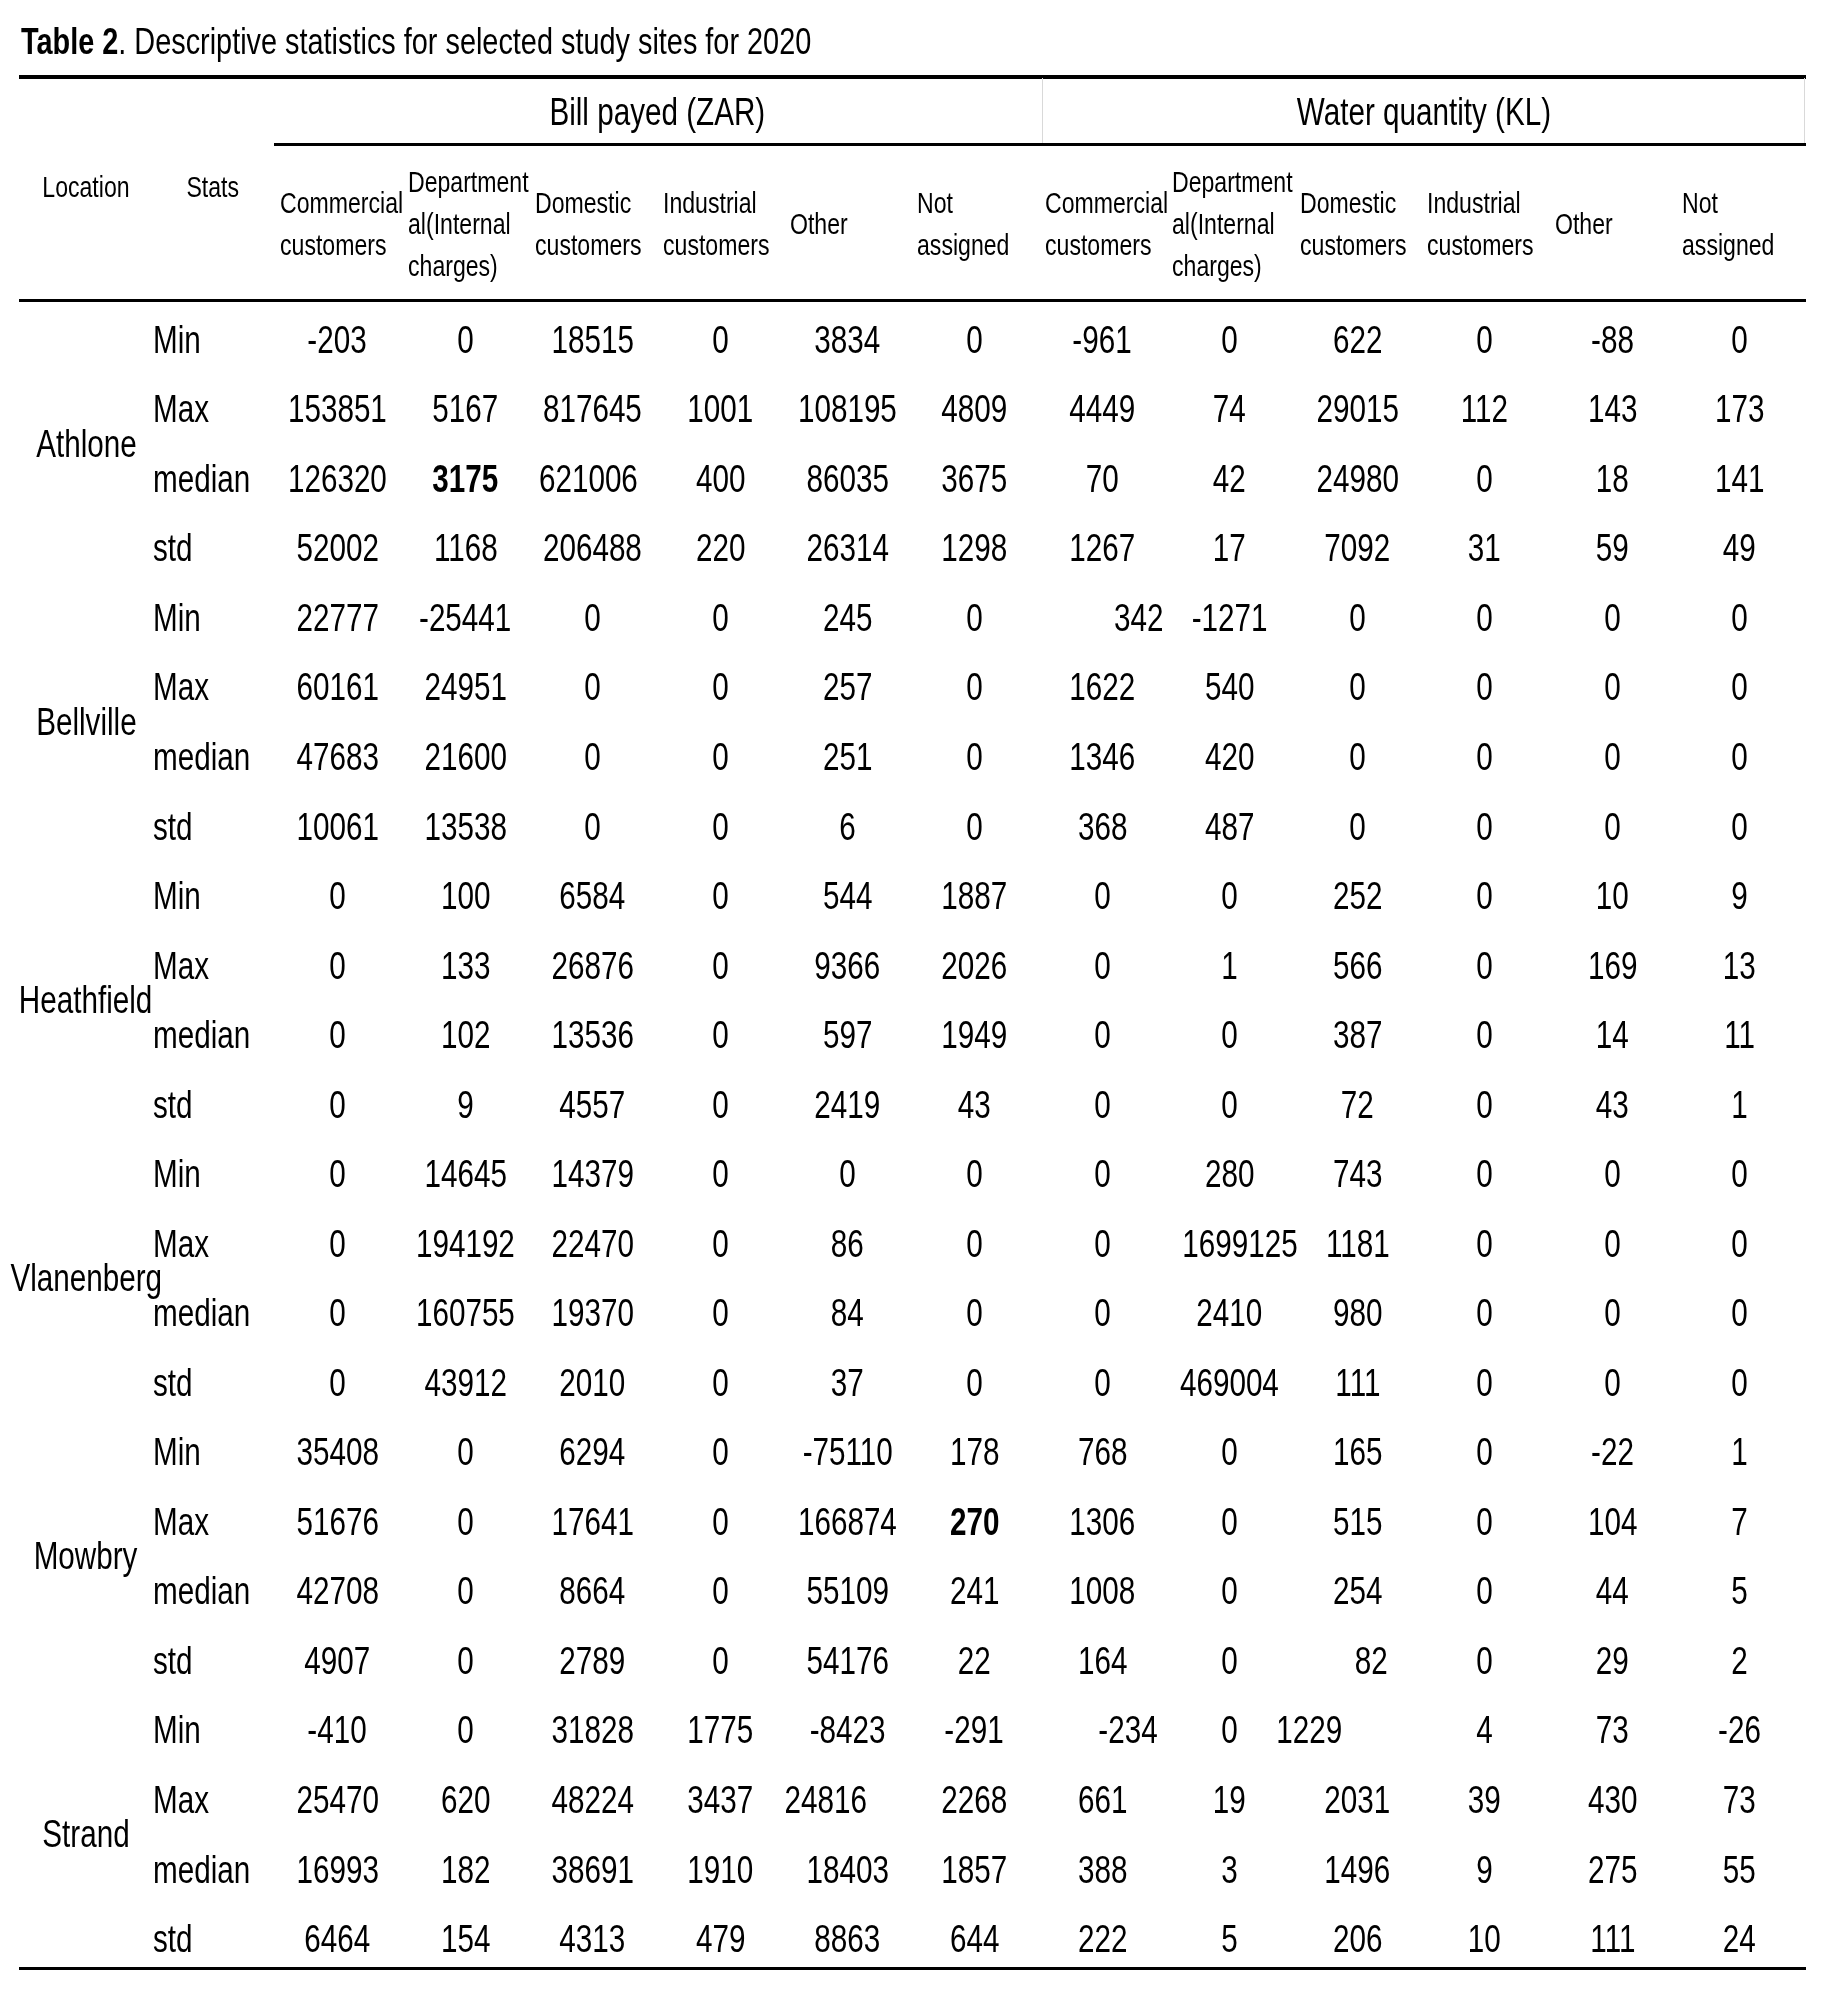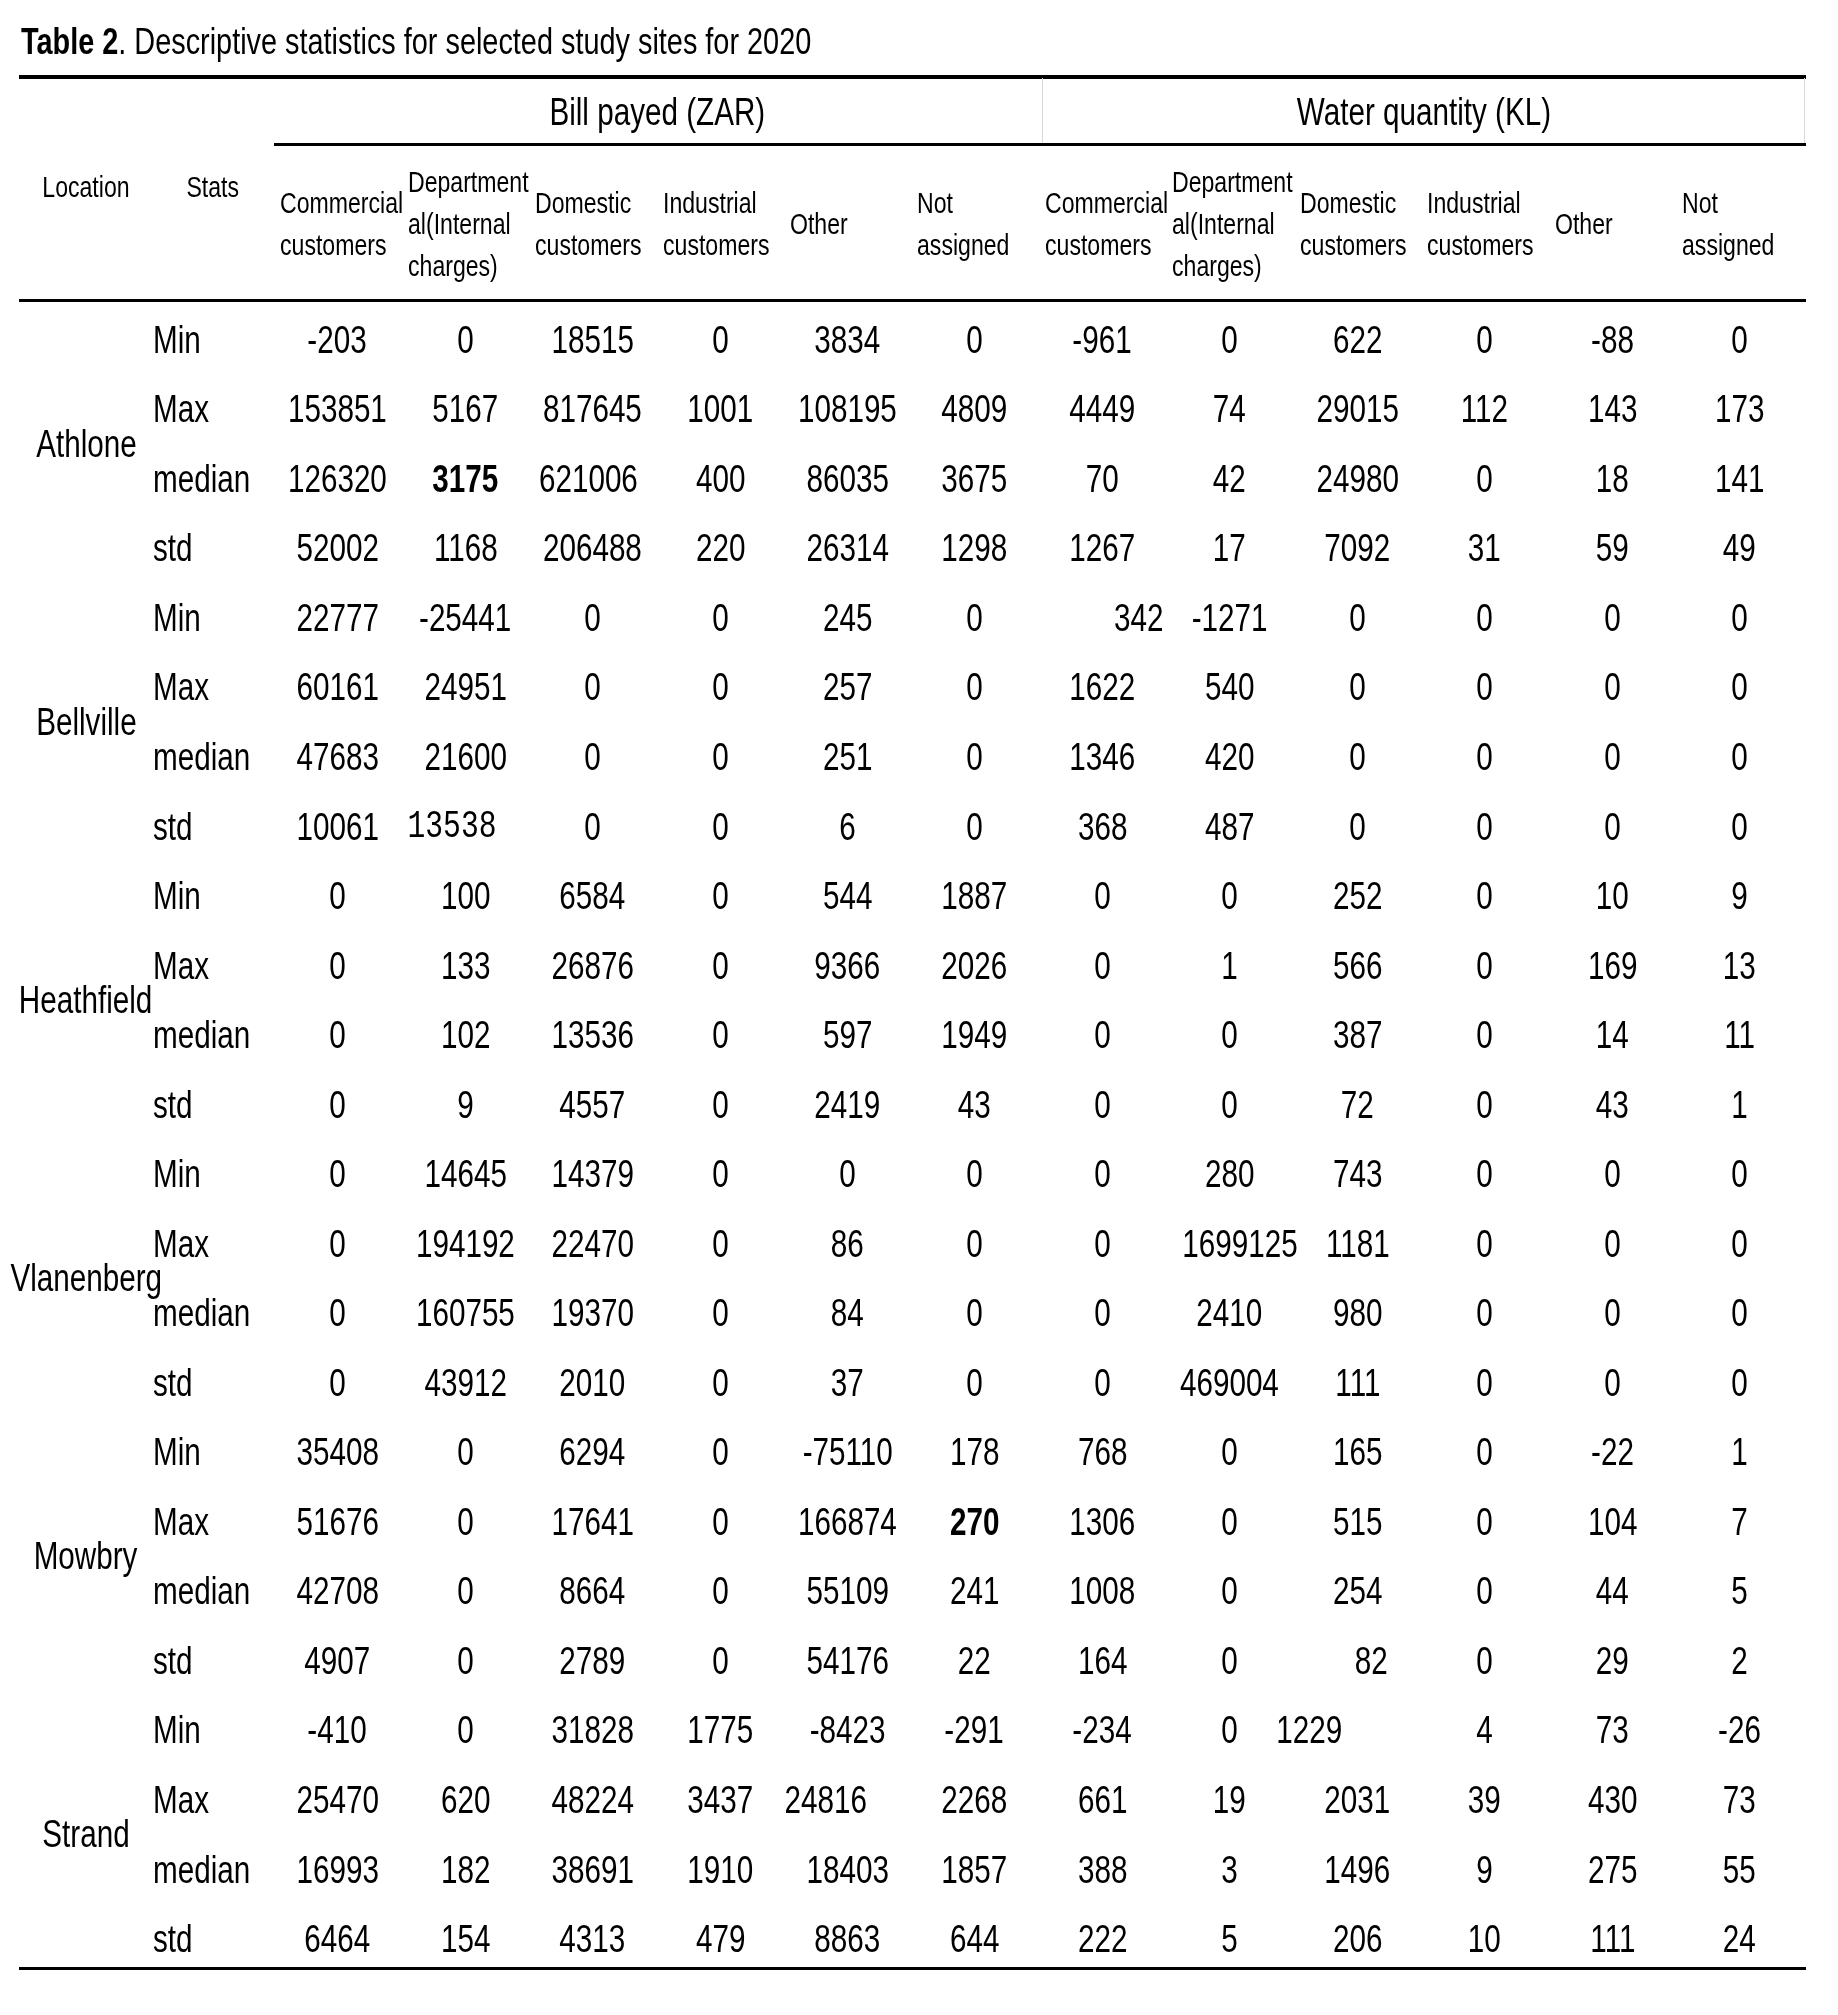--- a/index.html
+++ b/index.html
@@ -231,21 +231,21 @@
       <div class="cell" style="left: 1039px;"><span class="cond">1346</span></div>
       <div class="cell" style="left: 1166px;"><span class="cond">420</span></div>
       <div class="cell" style="left: 1294px;"><span class="cond">0</span></div>
       <div class="cell" style="left: 1421px;"><span class="cond">0</span></div>
       <div class="cell" style="left: 1549px;"><span class="cond">0</span></div>
       <div class="cell" style="left: 1676px;"><span class="cond">0</span></div>
     </div>
     <div class="row" style="top: 792px;">
       <div class="stat"><span class="condl">std</span></div>
       <div class="cell" style="left: 274px;"><span class="cond">10061</span></div>
-      <div class="cell" style="left: 389px; font-family: Liberation Mono, monospace;"><span class="cond">13538</span></div>
+      <div class="cell" style="left: 402px;"><span class="cond">13538</span></div>
       <div class="cell" style="left: 529px;"><span class="cond">0</span></div>
       <div class="cell" style="left: 657px;"><span class="cond">0</span></div>
       <div class="cell" style="left: 784px;"><span class="cond">6</span></div>
       <div class="cell" style="left: 911px;"><span class="cond">0</span></div>
       <div class="cell" style="left: 1039px;"><span class="cond">368</span></div>
       <div class="cell" style="left: 1166px;"><span class="cond">487</span></div>
       <div class="cell" style="left: 1294px;"><span class="cond">0</span></div>
       <div class="cell" style="left: 1421px;"><span class="cond">0</span></div>
       <div class="cell" style="left: 1549px;"><span class="cond">0</span></div>
       <div class="cell" style="left: 1676px;"><span class="cond">0</span></div>
@@ -443,21 +443,21 @@
       <span class="cond">Strand</span>
     </div>
     <div class="row" style="top: 1695px;">
       <div class="stat"><span class="condl">Min</span></div>
       <div class="cell" style="left: 274px;"><span class="cond">-410</span></div>
       <div class="cell" style="left: 402px;"><span class="cond">0</span></div>
       <div class="cell" style="left: 529px;"><span class="cond">31828</span></div>
       <div class="cell" style="left: 657px;"><span class="cond">1775</span></div>
       <div class="cell" style="left: 784px;"><span class="cond">-8423</span></div>
       <div class="cell" style="left: 911px;"><span class="cond">-291</span></div>
-      <div class="cell" style="left: 1039px;"><span class="cond">-234</span></div>
+      <div class="cell" style="left: 1039px; text-align: right;"><span class="cond">-234</span></div>
       <div class="cell" style="left: 1166px;"><span class="cond">0</span></div>
       <div class="cell" style="left: 1246px;"><span class="cond">1229</span></div>
       <div class="cell" style="left: 1421px;"><span class="cond">4</span></div>
       <div class="cell" style="left: 1549px;"><span class="cond">73</span></div>
       <div class="cell" style="left: 1676px;"><span class="cond">-26</span></div>
     </div>
     <div class="row" style="top: 1765px;">
       <div class="stat"><span class="condl">Max</span></div>
       <div class="cell" style="left: 274px;"><span class="cond">25470</span></div>
       <div class="cell" style="left: 402px;"><span class="cond">620</span></div>

